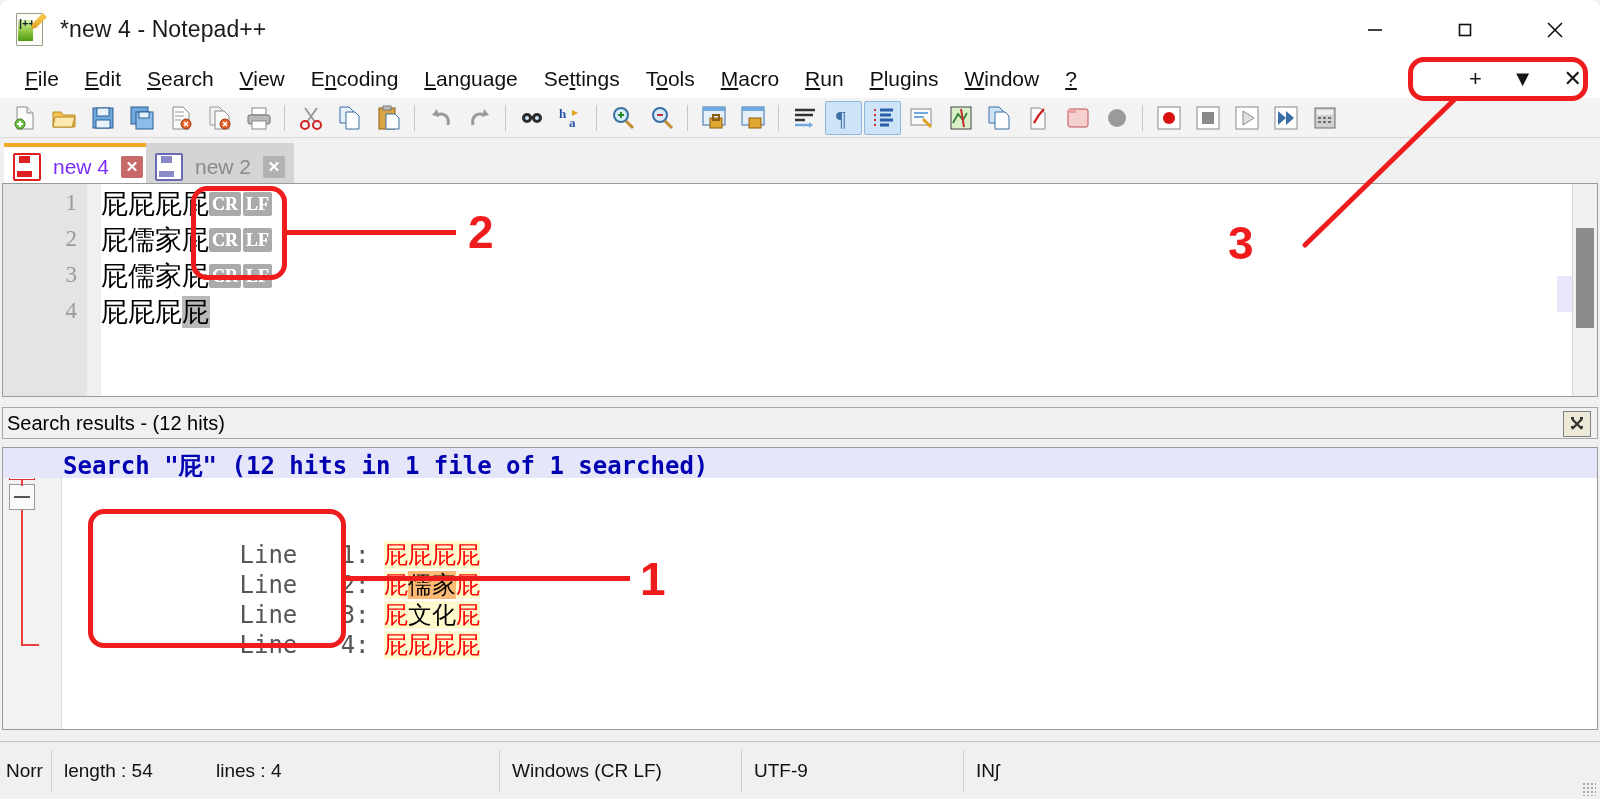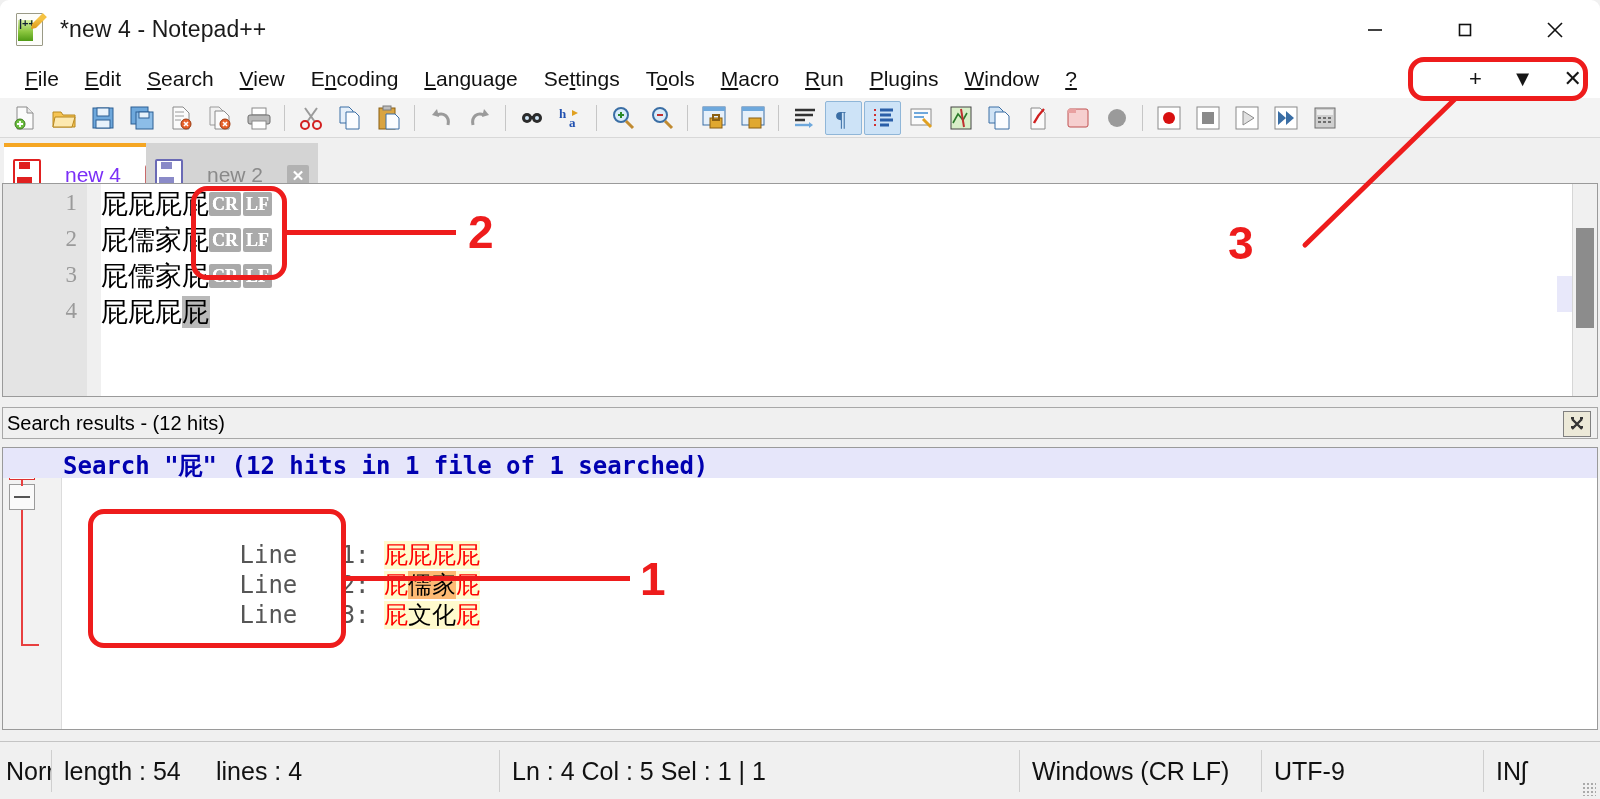--- a/index.html
+++ b/index.html
@@ -41,21 +41,21 @@
   
   .toolbar{position:absolute;left:0;top:98px;width:1600px;height:40px;background:#f3f3f3;
     display:flex;align-items:center;padding-left:6px;box-sizing:border-box;gap:2px;
     border-bottom:1px solid #d8d8d8;}
   .tbtn{width:37px;height:34px;display:flex;align-items:center;justify-content:center;border-radius:2px;}
   .tbtn.active{background:#cde3f7;border:1px solid #8fb6d8;box-sizing:border-box;}
   .tsep{width:1px;height:26px;background:#c6c6c6;margin:0 5px;}
 
   
   .tabstrip{position:absolute;left:0;top:139px;width:1600px;height:44px;background:#f0f0f0;}
-  .dtab{position:absolute;top:4px;height:44px;display:flex;align-items:flex-end;gap:24px;
+  .dtab{position:absolute;top:4px;height:44px;display:flex;align-items:center;gap:12px;
     padding:0 9px;box-sizing:border-box;}
   .dtab.active{left:4px;background:#ffffff;border-top:4px solid #f5a623;}
   .dtab.inactive{left:146px;background:#d4d4d4;border-top:4px solid #d4d4d4;}
   .dtab .label{font-size:21px;}
   .dtab.active .label{color:#7b2ff7;}
   .dtab.inactive .label{color:#8a8a8a;}
   .floppy{width:24px;height:24px;border-radius:2px;position:relative;}
   .floppy.red{background:#fff;border:2.5px solid #e02020;}
   .floppy.red:before{content:"";position:absolute;left:4px;top:1px;width:11px;height:7px;background:#e02020;}
   .floppy.red:after{content:"";position:absolute;left:2px;bottom:2px;width:15px;height:6px;background:#e02020;}
@@ -107,21 +107,21 @@
   .foldbox.red{border-color:#e03030;}
   .foldbox:after{content:"";position:absolute;left:4px;top:11px;width:16px;height:2px;background:#555;}
   .foldbox.red:after{background:#e03030;}
   .foldline{position:absolute;width:2px;background:#e84040;}
   .foldtail{position:absolute;height:2px;background:#e84040;}
 
   
   .statusbar{position:absolute;left:0;top:741px;width:1600px;height:58px;background:#f0f0f0;
     border-top:1px solid #c4c4c4;display:flex;align-items:center;}
   .scell{height:42px;display:flex;align-items:center;padding-left:12px;box-sizing:border-box;
-    font-size:25px;color:#111;border-right:1px solid #cfcfcf;overflow:hidden;white-space:nowrap;}
+    font-size:19px;color:#111;border-right:1px solid #cfcfcf;overflow:hidden;white-space:nowrap;}
   .grip{position:absolute;right:4px;bottom:4px;width:14px;height:14px;
     background:radial-gradient(#aaa 1px,transparent 1.2px);background-size:4px 4px;}
 
   
   .anno{position:absolute;pointer-events:none;}
   .anno-num{position:absolute;color:#ee1c1c;font:700 46px "Liberation Sans",sans-serif;}
   .ro{position:absolute;border:5px solid #ee1c1c;border-radius:16px;box-sizing:border-box;}
   .rl{position:absolute;background:#ee1c1c;}
 </style>
 </head>
@@ -499,28 +499,32 @@
           <span style="color:#555;text-align:right;">Line   2: </span><span class="sr-cjk" style="color:#ff0000;background:#fffacd;">屁</span><span class="sr-cjk" style="color:#000;background:#fdba74;">儒家</span><span class="sr-cjk" style="color:#ff0000;background:#fffacd;">屁</span>
         </div>
       </div>
 
       <div class="srline" style="top:121px;">
         <div class="srtext" style="left:92px;">
           <span style="color:#555;">Line   3: </span><span class="sr-cjk" style="color:#ff0000;background:#fffacd;">屁</span><span class="sr-cjk" style="color:#000;background:#fffacd;">文化</span><span class="sr-cjk" style="color:#ff0000;background:#fffacd;">屁</span>
         </div>
       </div>
 
+      <div class="srline" style="top:151px;">
+        <div class="srtext" style="left:92px;">
+          <span style="color:#555;">Line   4: </span><span class="sr-cjk" style="color:#ff0000;background:#fffacd;">屁</span><span class="sr-cjk" style="color:#ff0000;background:#fffacd;">屁</span><span class="sr-cjk" style="color:#ff0000;background:#fffacd;">屁</span><span class="sr-cjk" style="color:#ff0000;background:#fffacd;">屁</span>
+        </div>
+      </div>
     </div>
   </div>
 
   <div class="statusbar">
     <div class="scell" style="width:52px;padding-left:6px;">Norr</div>
     <div class="scell" style="width:152px;border-right:none;">length : 54</div>
     <div class="scell" style="width:296px;">lines : 4</div>
-    <div class="scell" style="width:520px;">Ln : 4   Col : 5   Sel : 1 | 1</div>
     <div class="scell" style="width:242px;">Windows (CR LF)</div>
     <div class="scell" style="width:222px;">UTF-9</div>
     <div class="scell" style="width:110px;border-right:none;">INʃ</div>
     <div class="grip"></div>
   </div>
 
   <div class="anno" style="left:0;top:0;width:1600px;height:799px;">
 
     <div class="ro" style="left:191px;top:186px;width:96px;height:94px;"></div>
     <div class="rl" style="left:287px;top:230px;width:169px;height:5px;"></div>

